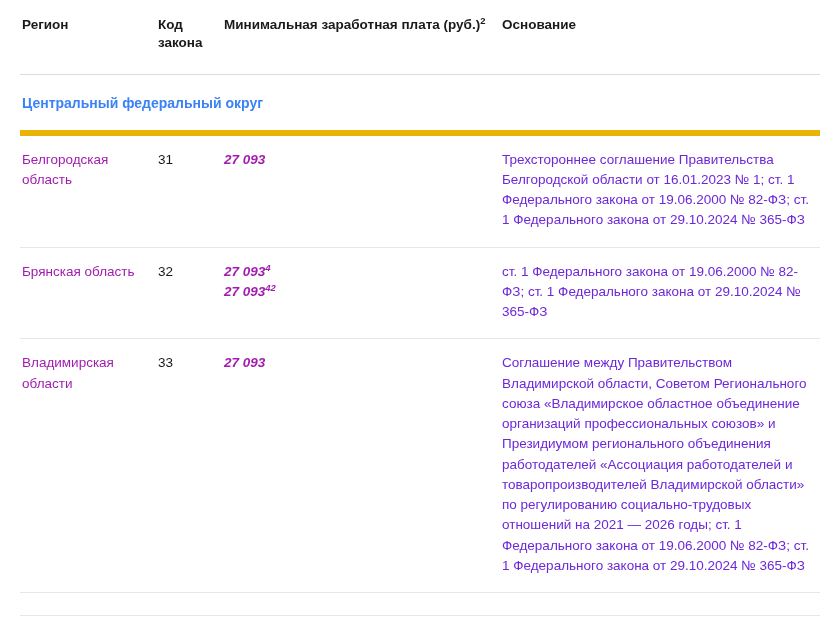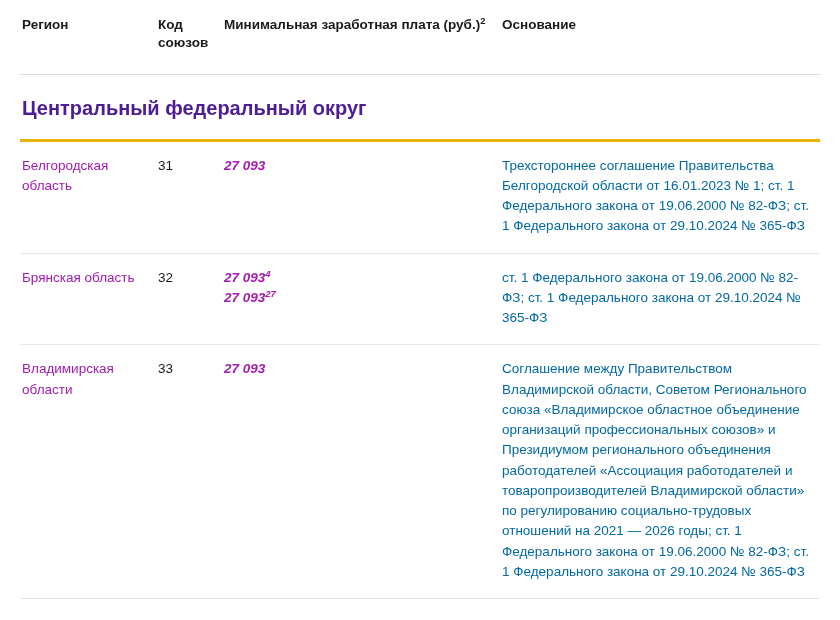--- a/index.html
+++ b/index.html
@@ -35,44 +35,44 @@
     font-size: 13.5px;
     font-weight: bold;
     color: #1a1a1a;
     line-height: 1.32;
     padding: 16px 10px 22px 0;
     border-bottom: 1px solid #d9dde0;
   }
   thead th.first { padding-left: 2px; }
 
   tr.group-row td {
-    font-size: 20px;
+    font-size: 14px;
     font-weight: bold;
-    color: #4c1d95;
+    color: #3b82f6;
     padding: 18px 0 16px 2px;
-    border-bottom: 3px solid #eab308;
+    border-bottom: 6px solid #eab308;
   }
 
   tbody td {
     vertical-align: top;
     font-size: 13.5px;
     line-height: 1.5;
     padding: 14px 10px 16px 0;
     border-bottom: 1px solid #e3e7ea;
     color: #a21caf;
   }
   tbody td.region { padding-left: 2px; }
   tbody td.code { color: #1a1a1a; }
   tbody td.wage { font-weight: bold; font-style: italic; }
   tbody td.wage .wage-line { }
   tbody td.wage .wage-line:last-child { margin-bottom: 0; }
   sup { font-size: 9.5px; vertical-align: super; line-height: 0; }
   tbody td.basis { color: #1f7a5c; }
   tbody td.basis a {
-    color: #0369a1;
+    color: #6d28d9;
     text-decoration: none;
   }
   tr.tail-row td {
     border-bottom: 1px solid #e3e7ea;
     padding: 0;
     height: 22px;
   }
 </style>
 </head>
 <body>
@@ -81,21 +81,21 @@
   <table class="minwage">
     <colgroup>
       <col class="c-region">
       <col class="c-code">
       <col class="c-wage">
       <col class="c-basis">
     </colgroup>
     <thead>
       <tr>
         <th class="first">Регион</th>
-        <th>Код союзов</th>
+        <th>Код закона</th>
         <th><span>Минимальная заработная плата (руб.)</span><sup>2</sup></th>
         <th>Основание</th>
       </tr>
     </thead>
     <tbody>
       <tr class="group-row">
         <td colspan="4">Центральный федеральный округ</td>
       </tr>
 
       <tr>
@@ -107,21 +107,21 @@
         <td class="basis">
           <a href="#">Трехстороннее соглашение Правительства Белгородской области от 16.01.2023 № 1; ст. 1 Федерального закона от 19.06.2000 № 82-ФЗ; ст. 1 Федерального закона от 29.10.2024 № 365-ФЗ</a>
         </td>
       </tr>
 
       <tr>
         <td class="region">Брянская область</td>
         <td class="code">32</td>
         <td class="wage">
           <div class="wage-line"><span>27 093</span><sup>4</sup></div>
-          <div class="wage-line"><span>27 093</span><sup>27</sup></div>
+          <div class="wage-line"><span>27 093</span><sup>42</sup></div>
         </td>
         <td class="basis">
           <a href="#">ст. 1 Федерального закона от 19.06.2000 № 82-ФЗ; ст. 1 Федерального закона от 29.10.2024 № 365-ФЗ</a>
         </td>
       </tr>
 
       <tr>
         <td class="region">Владимирская области</td>
         <td class="code">33</td>
         <td class="wage">

